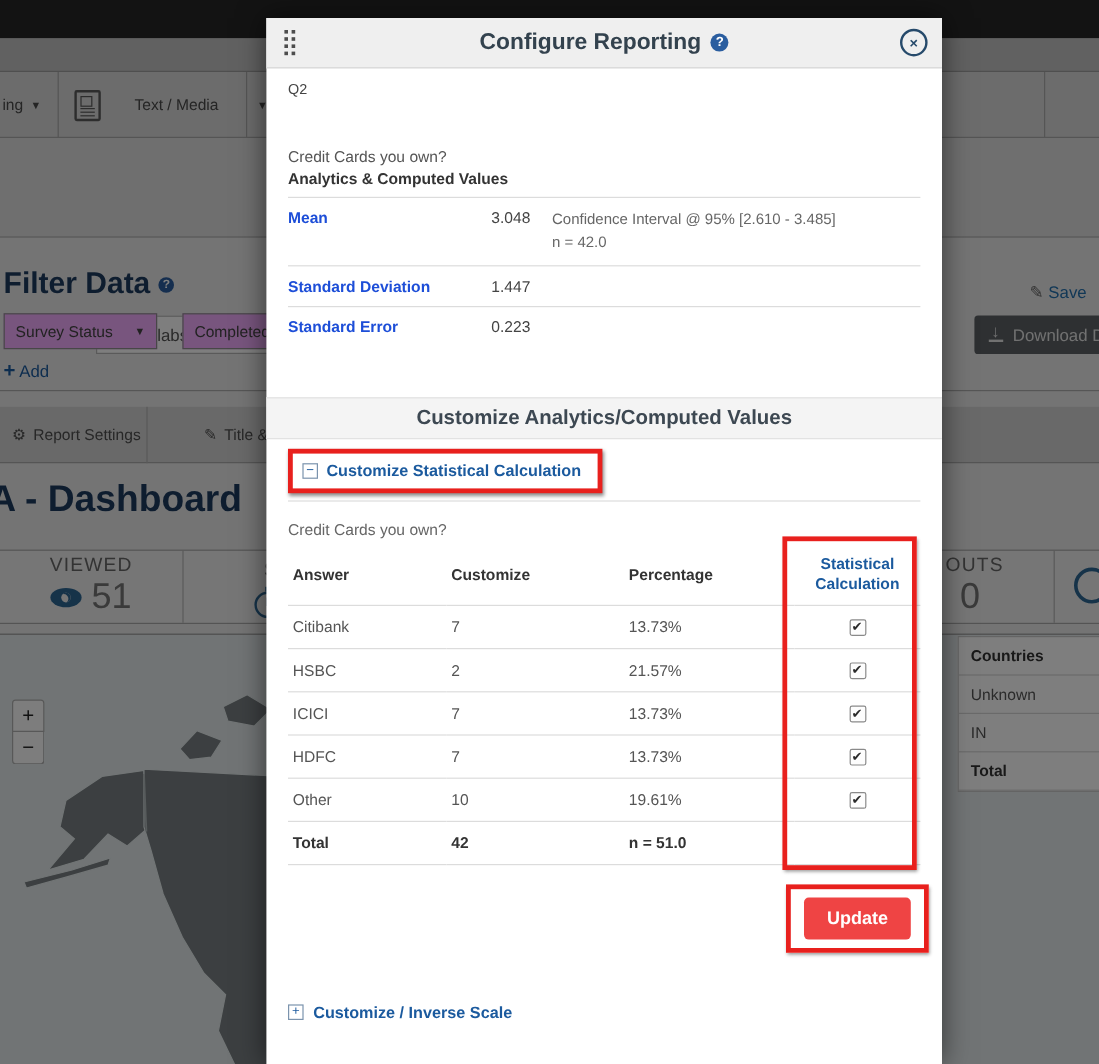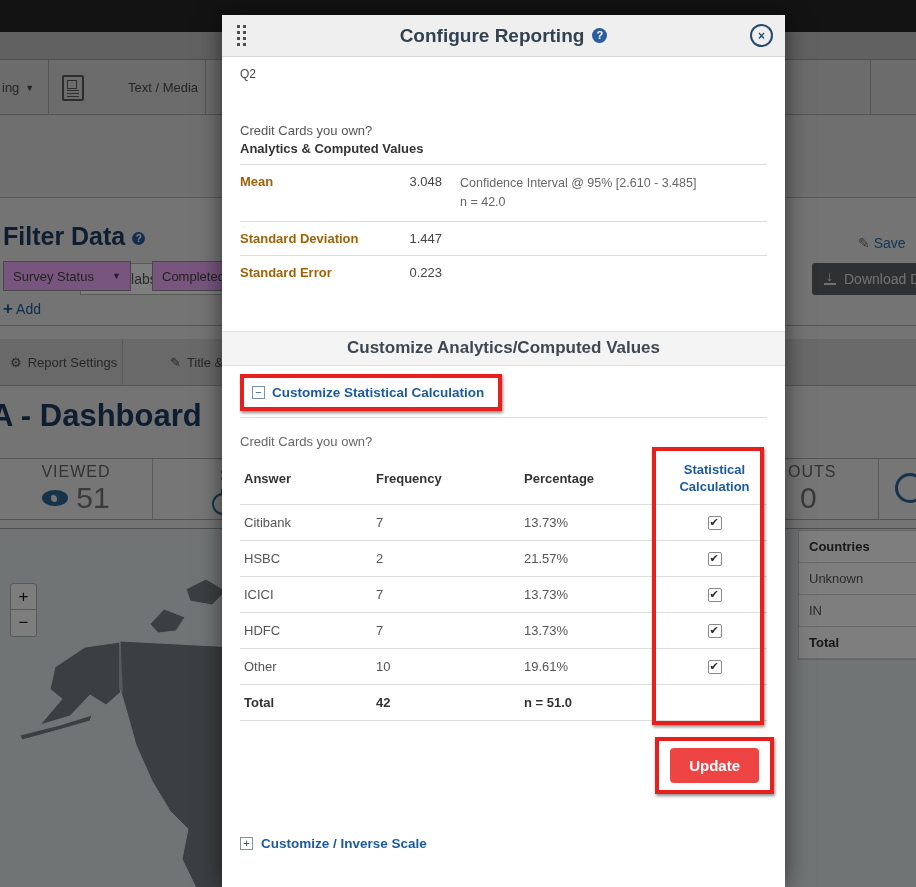--- a/index.html
+++ b/index.html
@@ -78,21 +78,21 @@
   .drag-dots { position:absolute; left:15px; top:10px; display:grid; grid-template-columns:3px 3px; grid-gap:3px; }
   .drag-dots i { width:3px; height:3px; background:#4d4d4d; }
   .m-close { position:absolute; right:12px; top:9px; width:23px; height:23px; border:2px solid #264a6b; border-radius:50%; color:#264a6b; font-size:12px; font-weight:bold; text-align:center; line-height:20px; }
   .m-body { padding:10px 18px 0 18px; }
 
   .qcode { font-size:12px; color:#444; }
   .qtext { font-size:13px; color:#555; margin-top:42px; }
   .a-head { font-size:13px; font-weight:bold; color:#333; margin-top:3px; padding-bottom:8px; }
   .a-row { display:flex; border-top:1px solid #dcdcdc; padding:9px 0; font-size:13px; }
   .a-row:last-of-type { border-bottom:1px solid #dcdcdc; }
-  .a-label { flex:0 0 152px; font-weight:bold; color:#a16207; }
+  .a-label { flex:0 0 152px; font-weight:bold; color:#1d4ed8; }
   .a-value { flex:0 0 50px; text-align:right; color:#444; }
   .a-extra { margin-left:18px; color:#666; font-size:12.5px; line-height:1.5; }
 
   .section-band { margin:42px -18px 0 -18px; background:#f4f4f4; border-top:1px solid #e2e2e2; border-bottom:1px solid #e2e2e2; height:35px; display:flex; align-items:center; justify-content:center; font-size:17px; font-weight:bold; color:#3d4852; }
 
   .redbox { border:4px solid #e8201d; box-shadow:1px 2px 3px rgba(0,0,0,0.45); }
   .statcalc-wrap { margin-top:8px; }
   .statcalc-link { display:inline-flex; align-items:center; gap:7px; padding:7px 14px 7px 8px; font-size:13.5px; font-weight:bold; color:#1b5a9e; }
   .expander { width:13px; height:13px; border:1px solid #7b93ad; font-size:11px; line-height:11px; text-align:center; color:#1b5a9e; font-weight:normal; flex:0 0 13px; }
   .hr { height:1px; background:#dcdcdc; margin-top:6px; }
@@ -129,21 +129,21 @@
 
   <div class="abs bg-toolbar">
     <div class="tb-item" style="left:2px;">
       <span>ing</span>
         <span class="caret">▼</span>
     </div>
     <div class="tb-sep" style="left:48px;"></div>
     <div class="tb-item" style="left:62px;">
         <span class="news-icon"></span>
       </div>
-    <div class="tb-item" style="left:128px;gap:32px;">
+    <div class="tb-item" style="left:112px;gap:32px;">
       <span>Text / Media</span>
         <span class="caret">▼</span>
     </div>
     <div class="tb-sep" style="left:205px;"></div>
     <div class="tb-sep" style="left:870px;"></div>
   </div>
 
   <div class="abs bg-reportrow">
     <span class="rl-label">Report Link</span>
     <div class="rl-input">https://labs3.questionpro</div>
@@ -283,21 +283,21 @@
       </div>
     </div>
     <div class="hr"></div>
     <div class="qtext2">Credit Cards you own?</div>
 
     <div class="table-wrap">
       <table class="stat">
         <tbody>
             <tr>
           <th class="col-ans">Answer</th>
-          <th class="col-freq">Frequency</th>
+          <th class="col-freq">Customize</th>
           <th class="col-pct">Percentage</th>
           <th class="col-chk">
             <div>Statistical</div>
             <div>Calculation</div>
           </th>
         </tr>
         <tr>
           <td>Citibank</td>
           <td class="freq">7</td>
           <td>13.73%</td>

